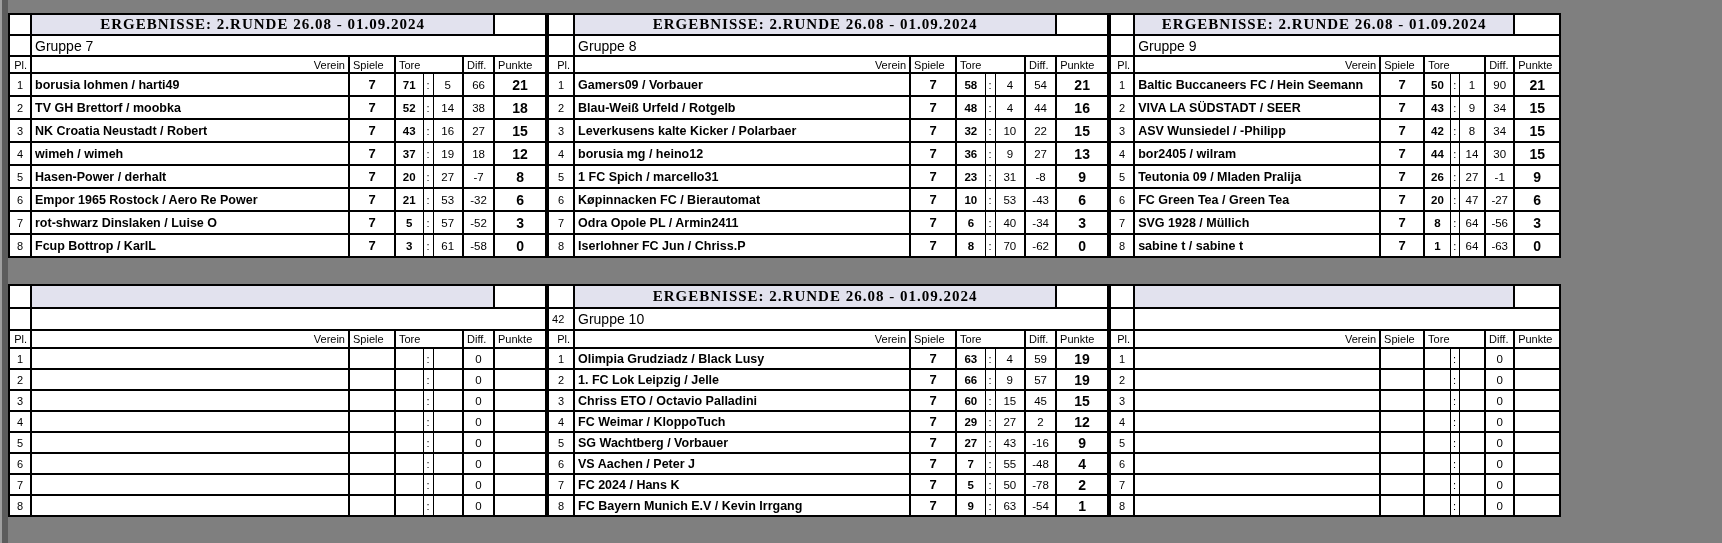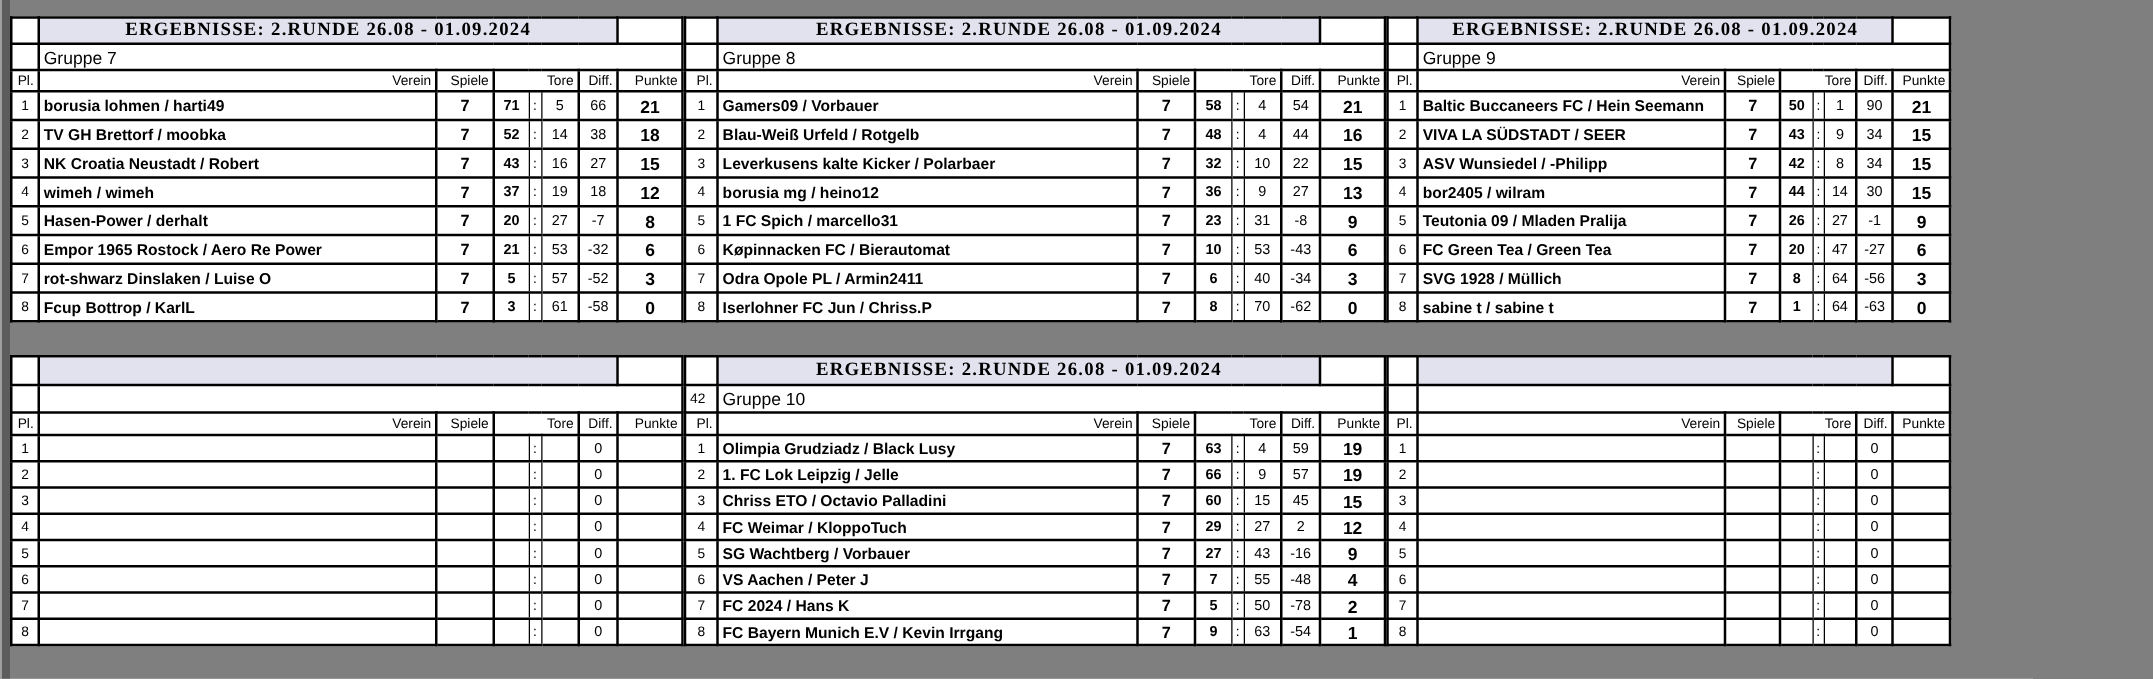--- a/index.html
+++ b/index.html
@@ -14,21 +14,21 @@
   .panel td{border:2px solid #000;padding:0 3px;white-space:nowrap;overflow:hidden;
             vertical-align:middle;background:#fff;}
   
   td.band{background:#e2e2ee;text-align:center;font-family:"Liberation Serif",serif;
           font-weight:bold;font-size:15px;letter-spacing:1px;}
   td.tcorner{background:#fff;}
   
   td.glabel{text-align:left;font-weight:normal;font-size:14px;}
   td.gcorner{font-size:11px;text-align:left;font-weight:normal;}
   
-  td.h{font-size:11px;font-weight:normal;text-align:right;}
+  td.h{font-size:11px;font-weight:normal;text-align:left;}
   td.hl{text-align:right;}
   
   td.pl{font-size:11px;text-align:center;}
   td.verein{font-weight:bold;font-size:12.5px;text-align:left;}
   td.spiele{font-weight:bold;font-size:13px;text-align:center;}
   td.tnum{font-size:11.5px;text-align:center;}
   td.tl{border-right-width:1px;font-weight:bold;}
   td.tc{border-left-width:1px;border-right-width:1px;font-size:11px;text-align:center;padding:0;}
   td.tr2{border-left-width:1px;}
   td.dnum{font-size:11.5px;text-align:center;}

